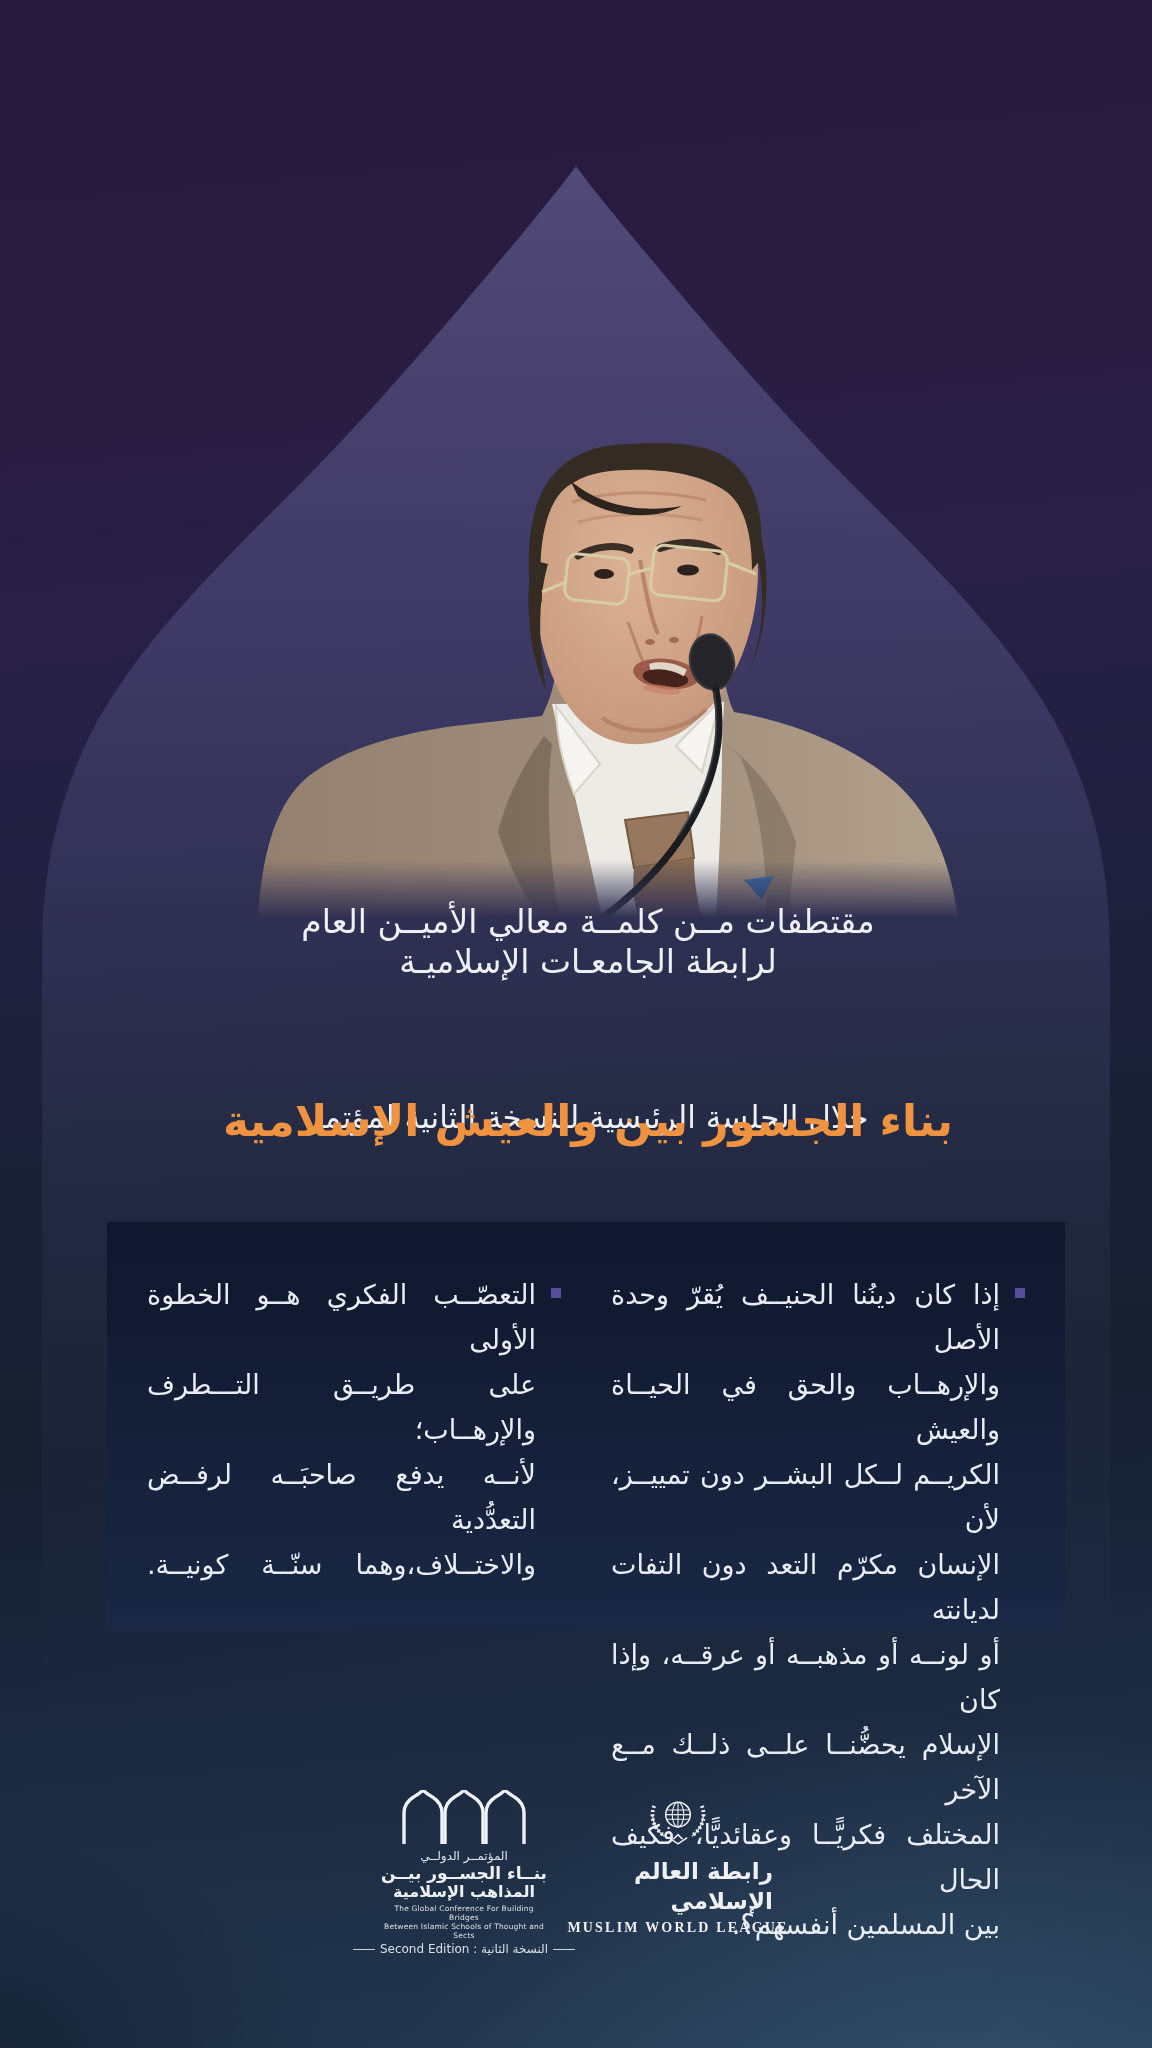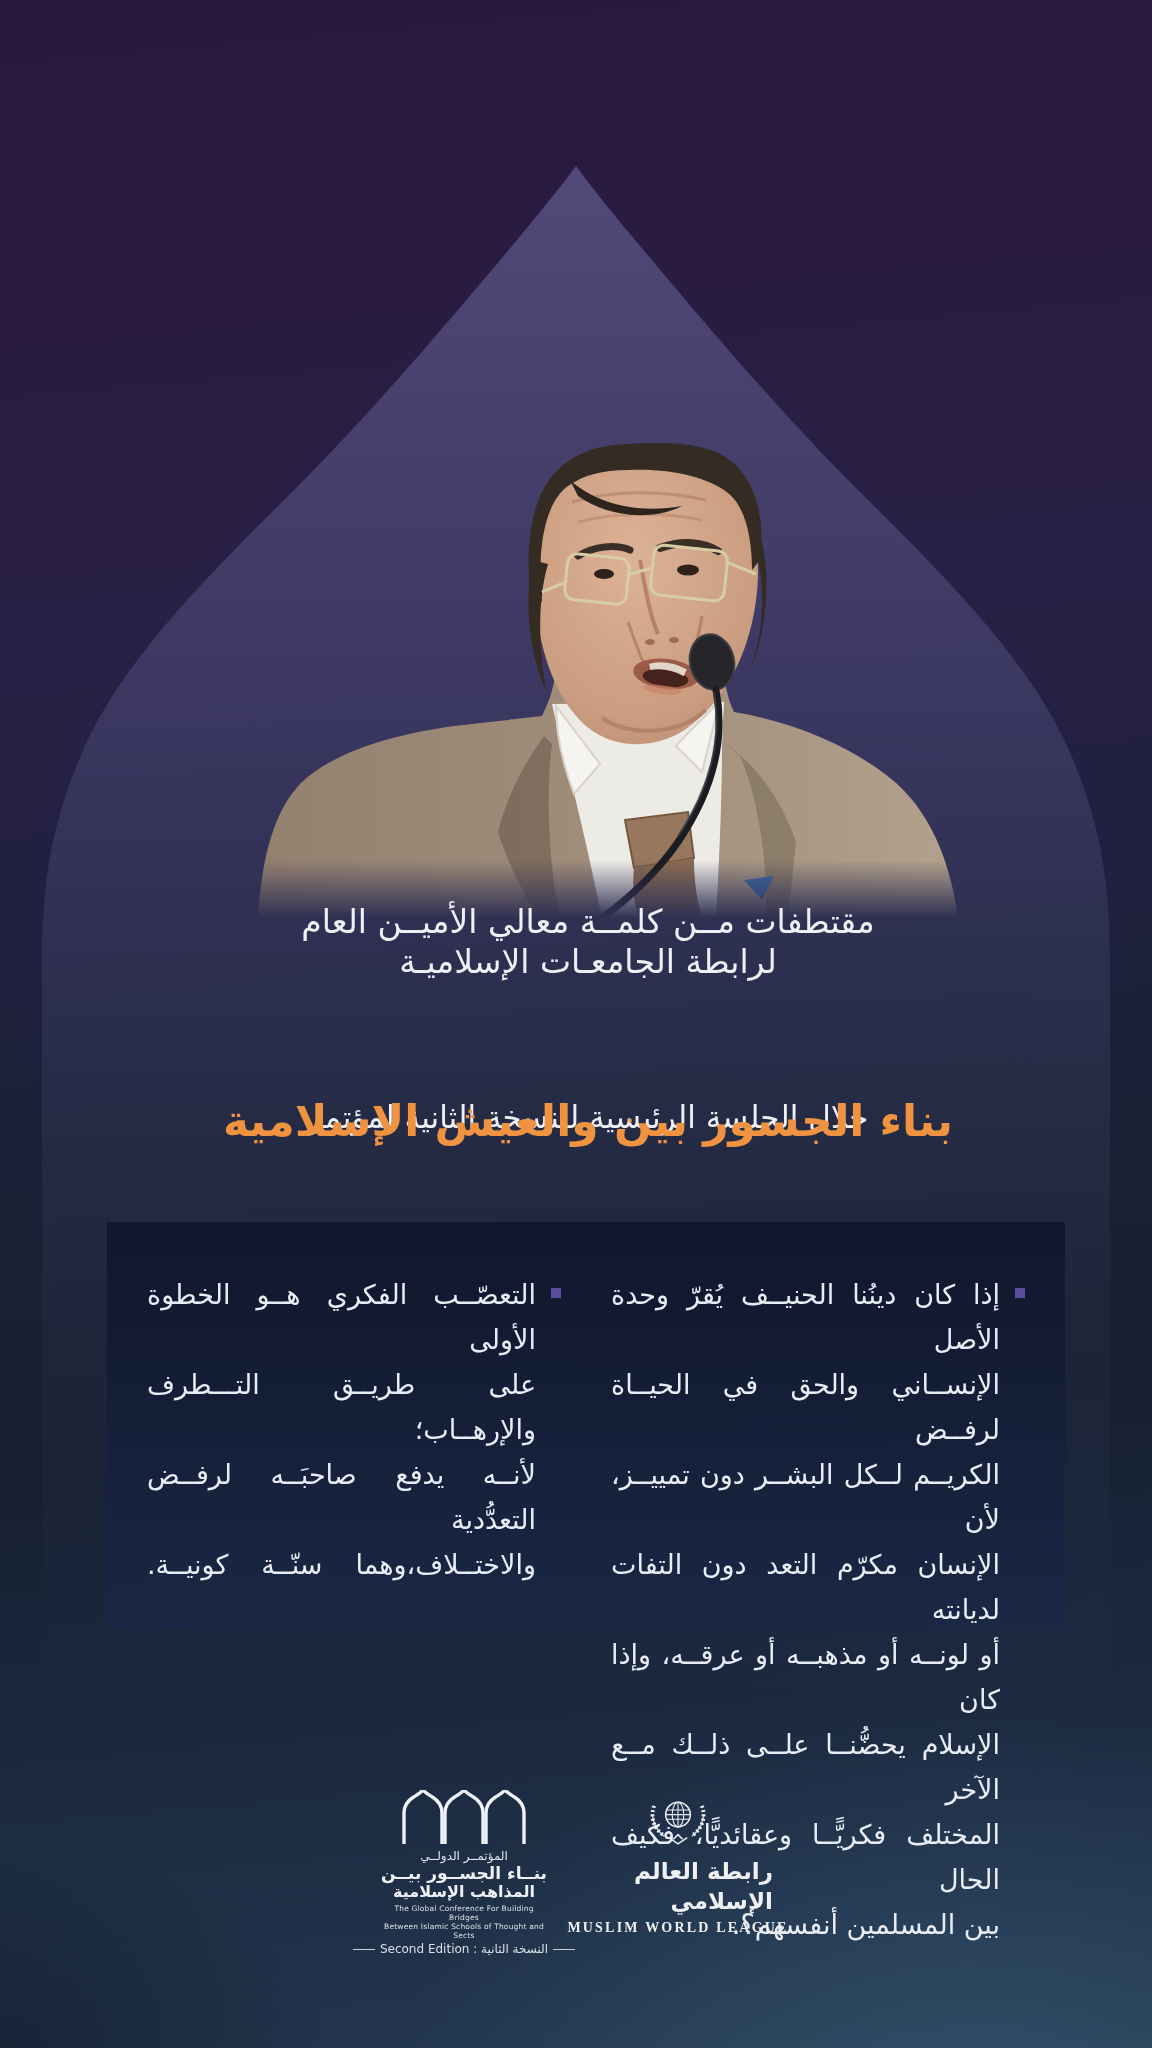--- a/index.html
+++ b/index.html
@@ -178,21 +178,21 @@
   <div class="hline h-intro2">لرابطة الجامعـات الإسلاميـة</div>
   <div class="hline h-session">خلال الجلسة الرئيسية للنسخة الثانية لمؤتمر</div>
   <div class="hline h-title">بناء الجسور بين والعيش الإسلامية</div>
 
   <div class="quote-box">
     <div class="q-col first-quote">
       <span class="q-bullet"></span>
       <div class="q-lines">
 
       <div class="q-line">إذا كان دينُنا الحنيــف يُقرّ وحدة الأصل</div>
-          <div class="q-line">الإنســاني والحق في الحيــاة لرفــض</div>
+          <div class="q-line">والإرهــاب والحق في الحيــاة والعيش</div>
           <div class="q-line">الكريــم لــكل البشــر دون تمييــز، لأن</div>
           <div class="q-line">الإنسان مكرّم التعد دون التفات لديانته</div>
           <div class="q-line">أو لونــه أو مذهبــه أو عرقــه، وإذا كان</div>
           <div class="q-line">الإسلام يحضُّنــا علــى ذلــك مــع الآخر</div>
           <div class="q-line">المختلف فكريًّــا وعقائديًّا، فكيف الحال</div>
           <div class="q-line">بين المسلمين أنفسهم؟.</div>
         </div>
     </div>
     <div class="q-col">
       <span class="q-bullet"></span>

